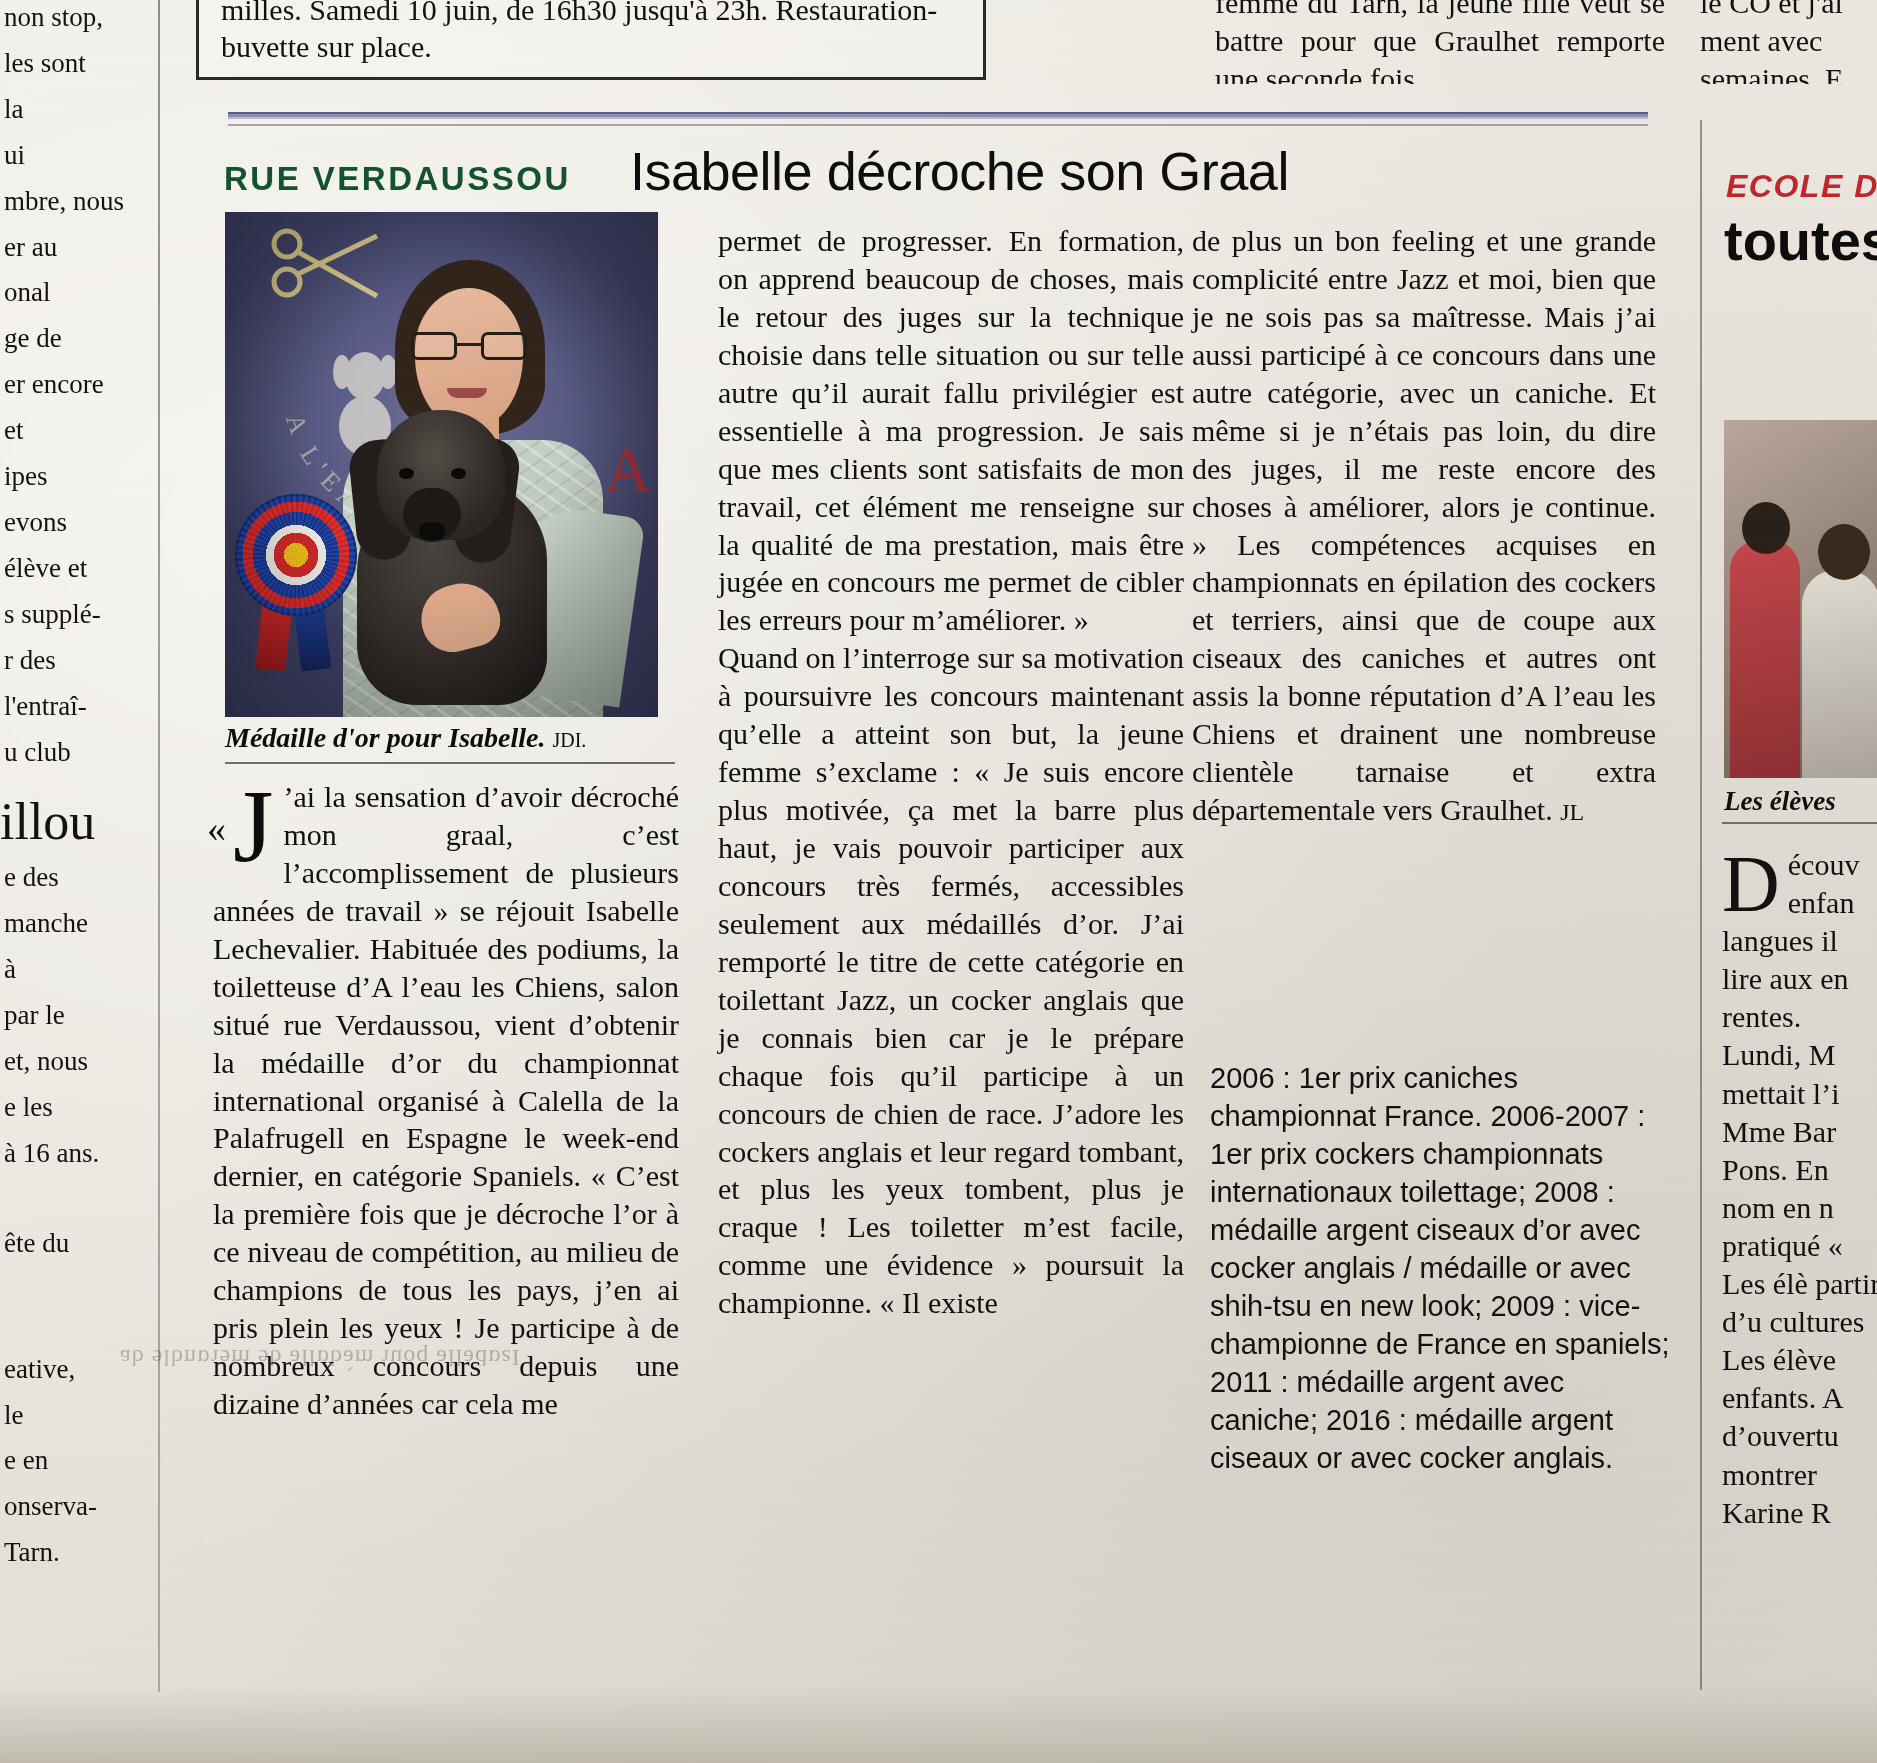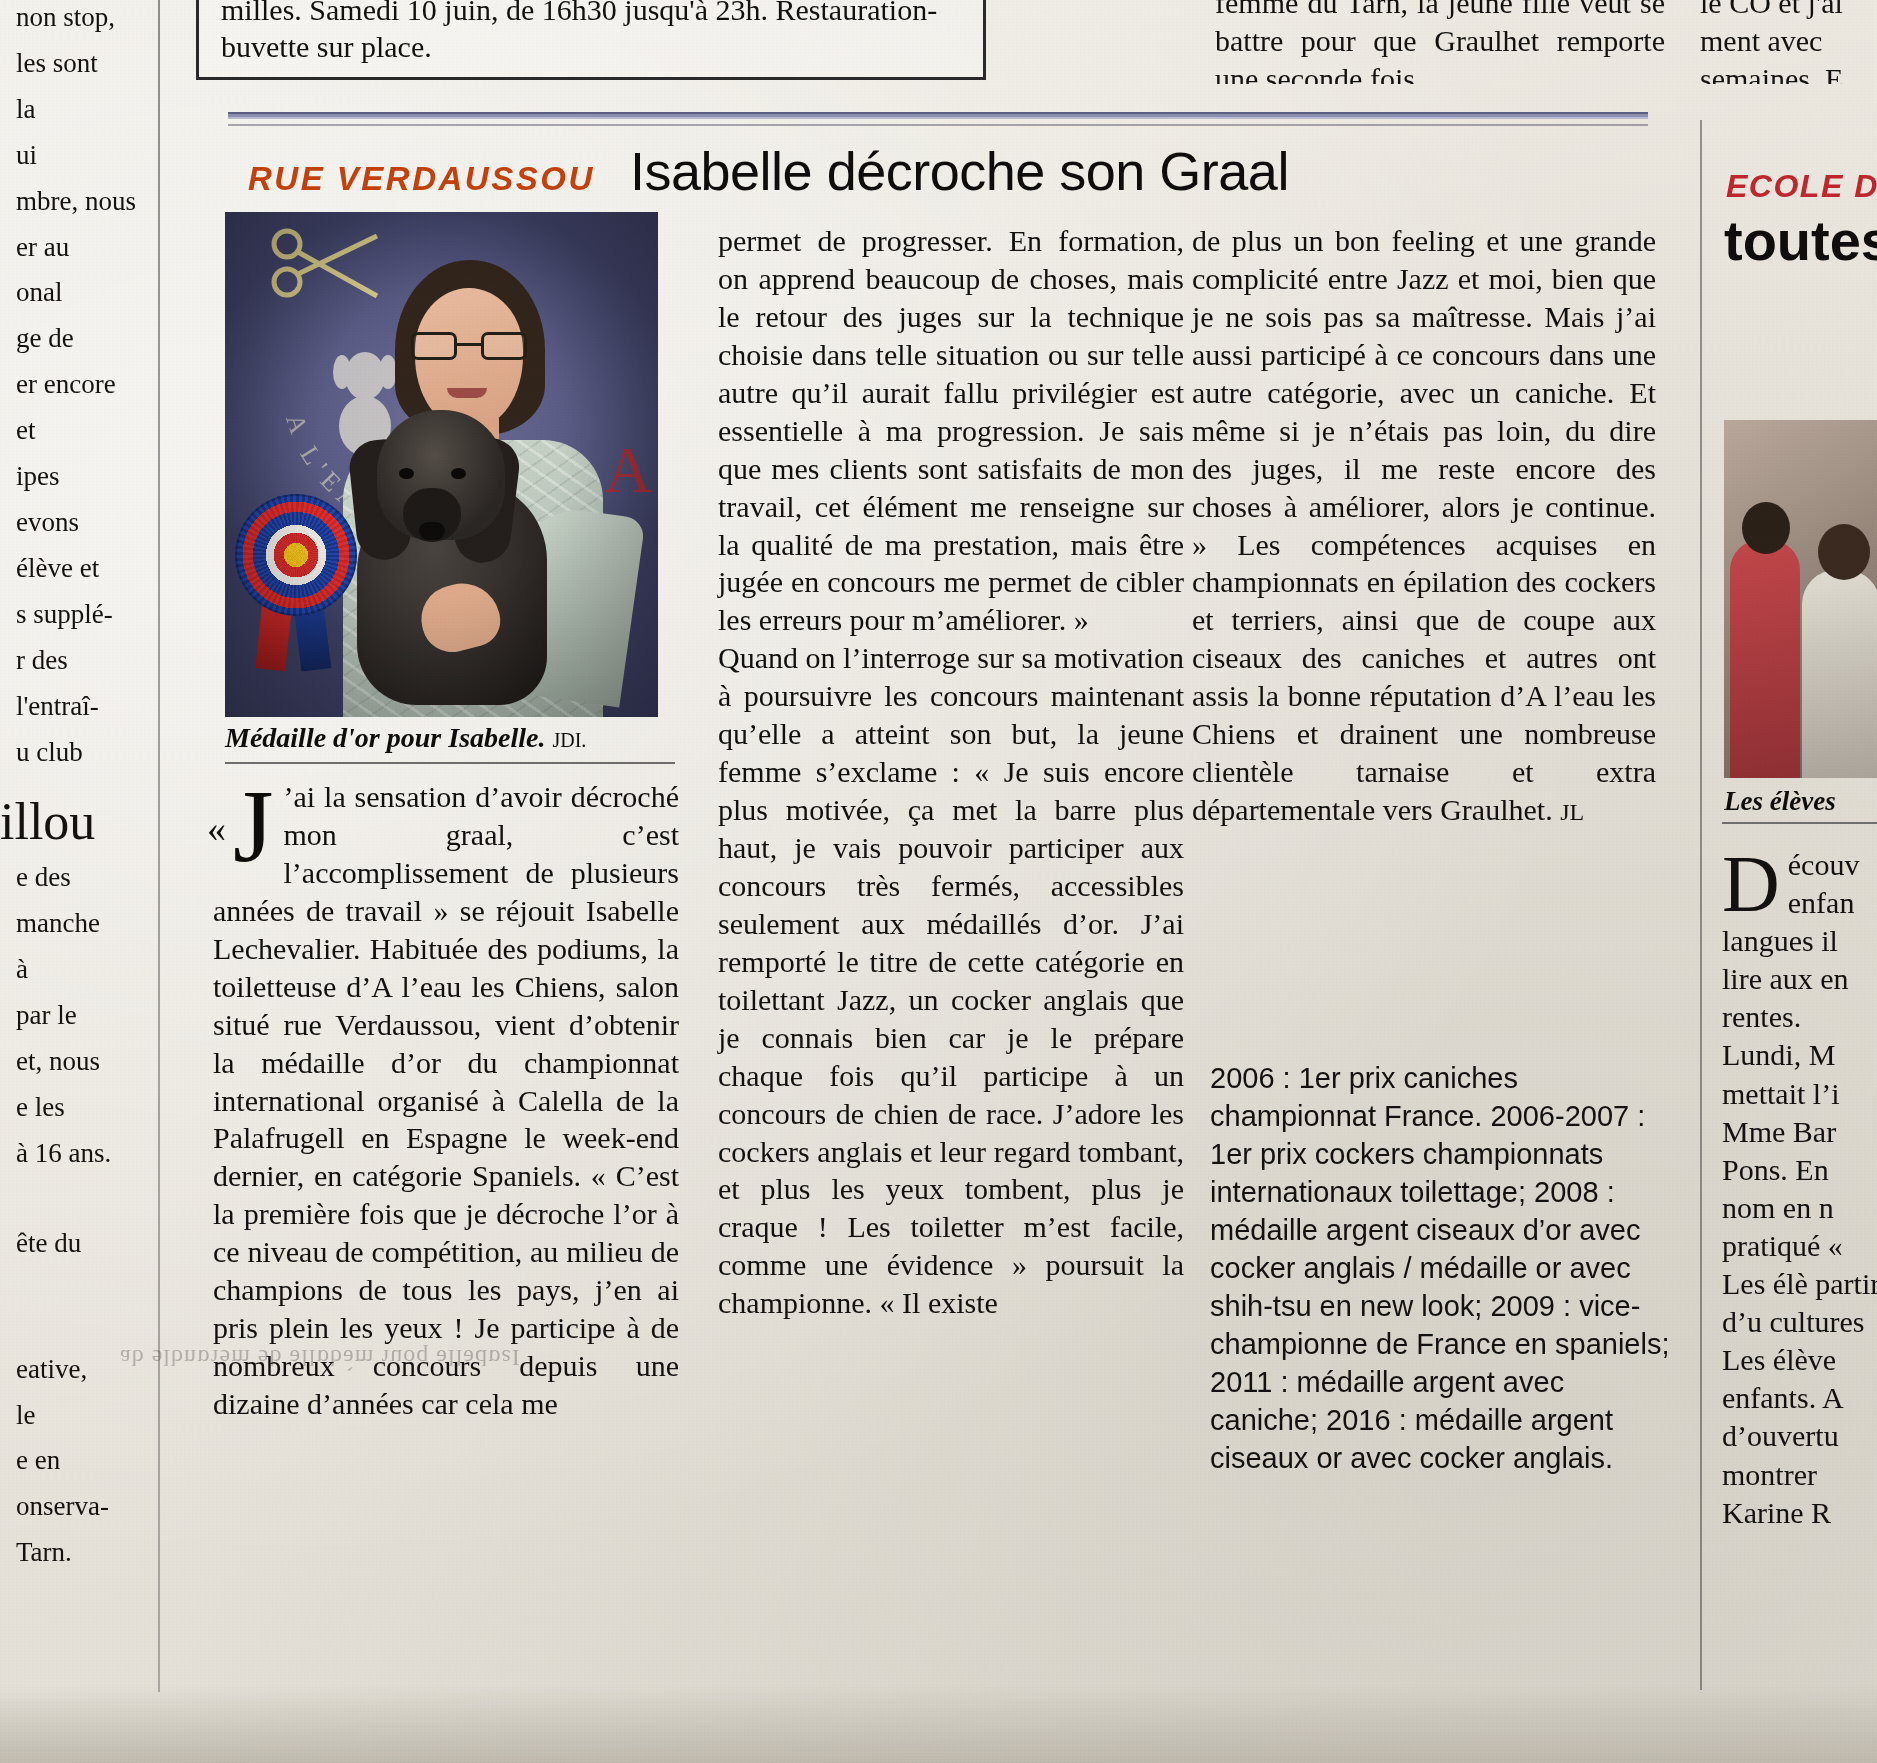--- a/index.html
+++ b/index.html
@@ -37,21 +37,21 @@
     left: 0; top: 0;
     width: 160px;
     height: 1690px;
     padding: 0 6px 0 0;
     font-size: 27px;
     line-height: 1.33;
     color: #15120f;
     text-align: justify;
     overflow: hidden;
   }
-  .leftcol p { margin: 0 0 10px 16px; }
+  .leftcol p { margin: 0 0 10px 4px; }
   .leftcol .bigword {
     font-size: 52px;
     line-height: 1;
     margin: 26px 0 12px 0;
     font-weight: 400;
   }
   .vrule {
     position: absolute;
     top: 0; width: 2px; height: 1692px;
     background: linear-gradient(to bottom, rgba(60,60,60,0.55), rgba(60,60,60,0.35));
@@ -105,27 +105,26 @@
   .hrule2 {
     position: absolute;
     left: 228px; top: 124px;
     width: 1420px; height: 2px;
     background: rgba(90,90,110,0.5);
   }
 
   
   .kicker {
     position: absolute;
-    left: 248px; top: 160px;
+    left: 224px; top: 160px;
     font-family: "Liberation Sans", sans-serif;
     font-weight: bold;
     font-size: 33px;
     letter-spacing: 2.5px;
-    color: #c2410c;
-    font-style: italic;
+    color: #14532d;
   }
   .headline {
     position: absolute;
     left: 630px; top: 140px;
     font-family: "Liberation Sans", sans-serif;
     font-weight: normal;
     font-size: 54px;
     letter-spacing: -0.5px;
     color: #100e0c;
     white-space: nowrap;

